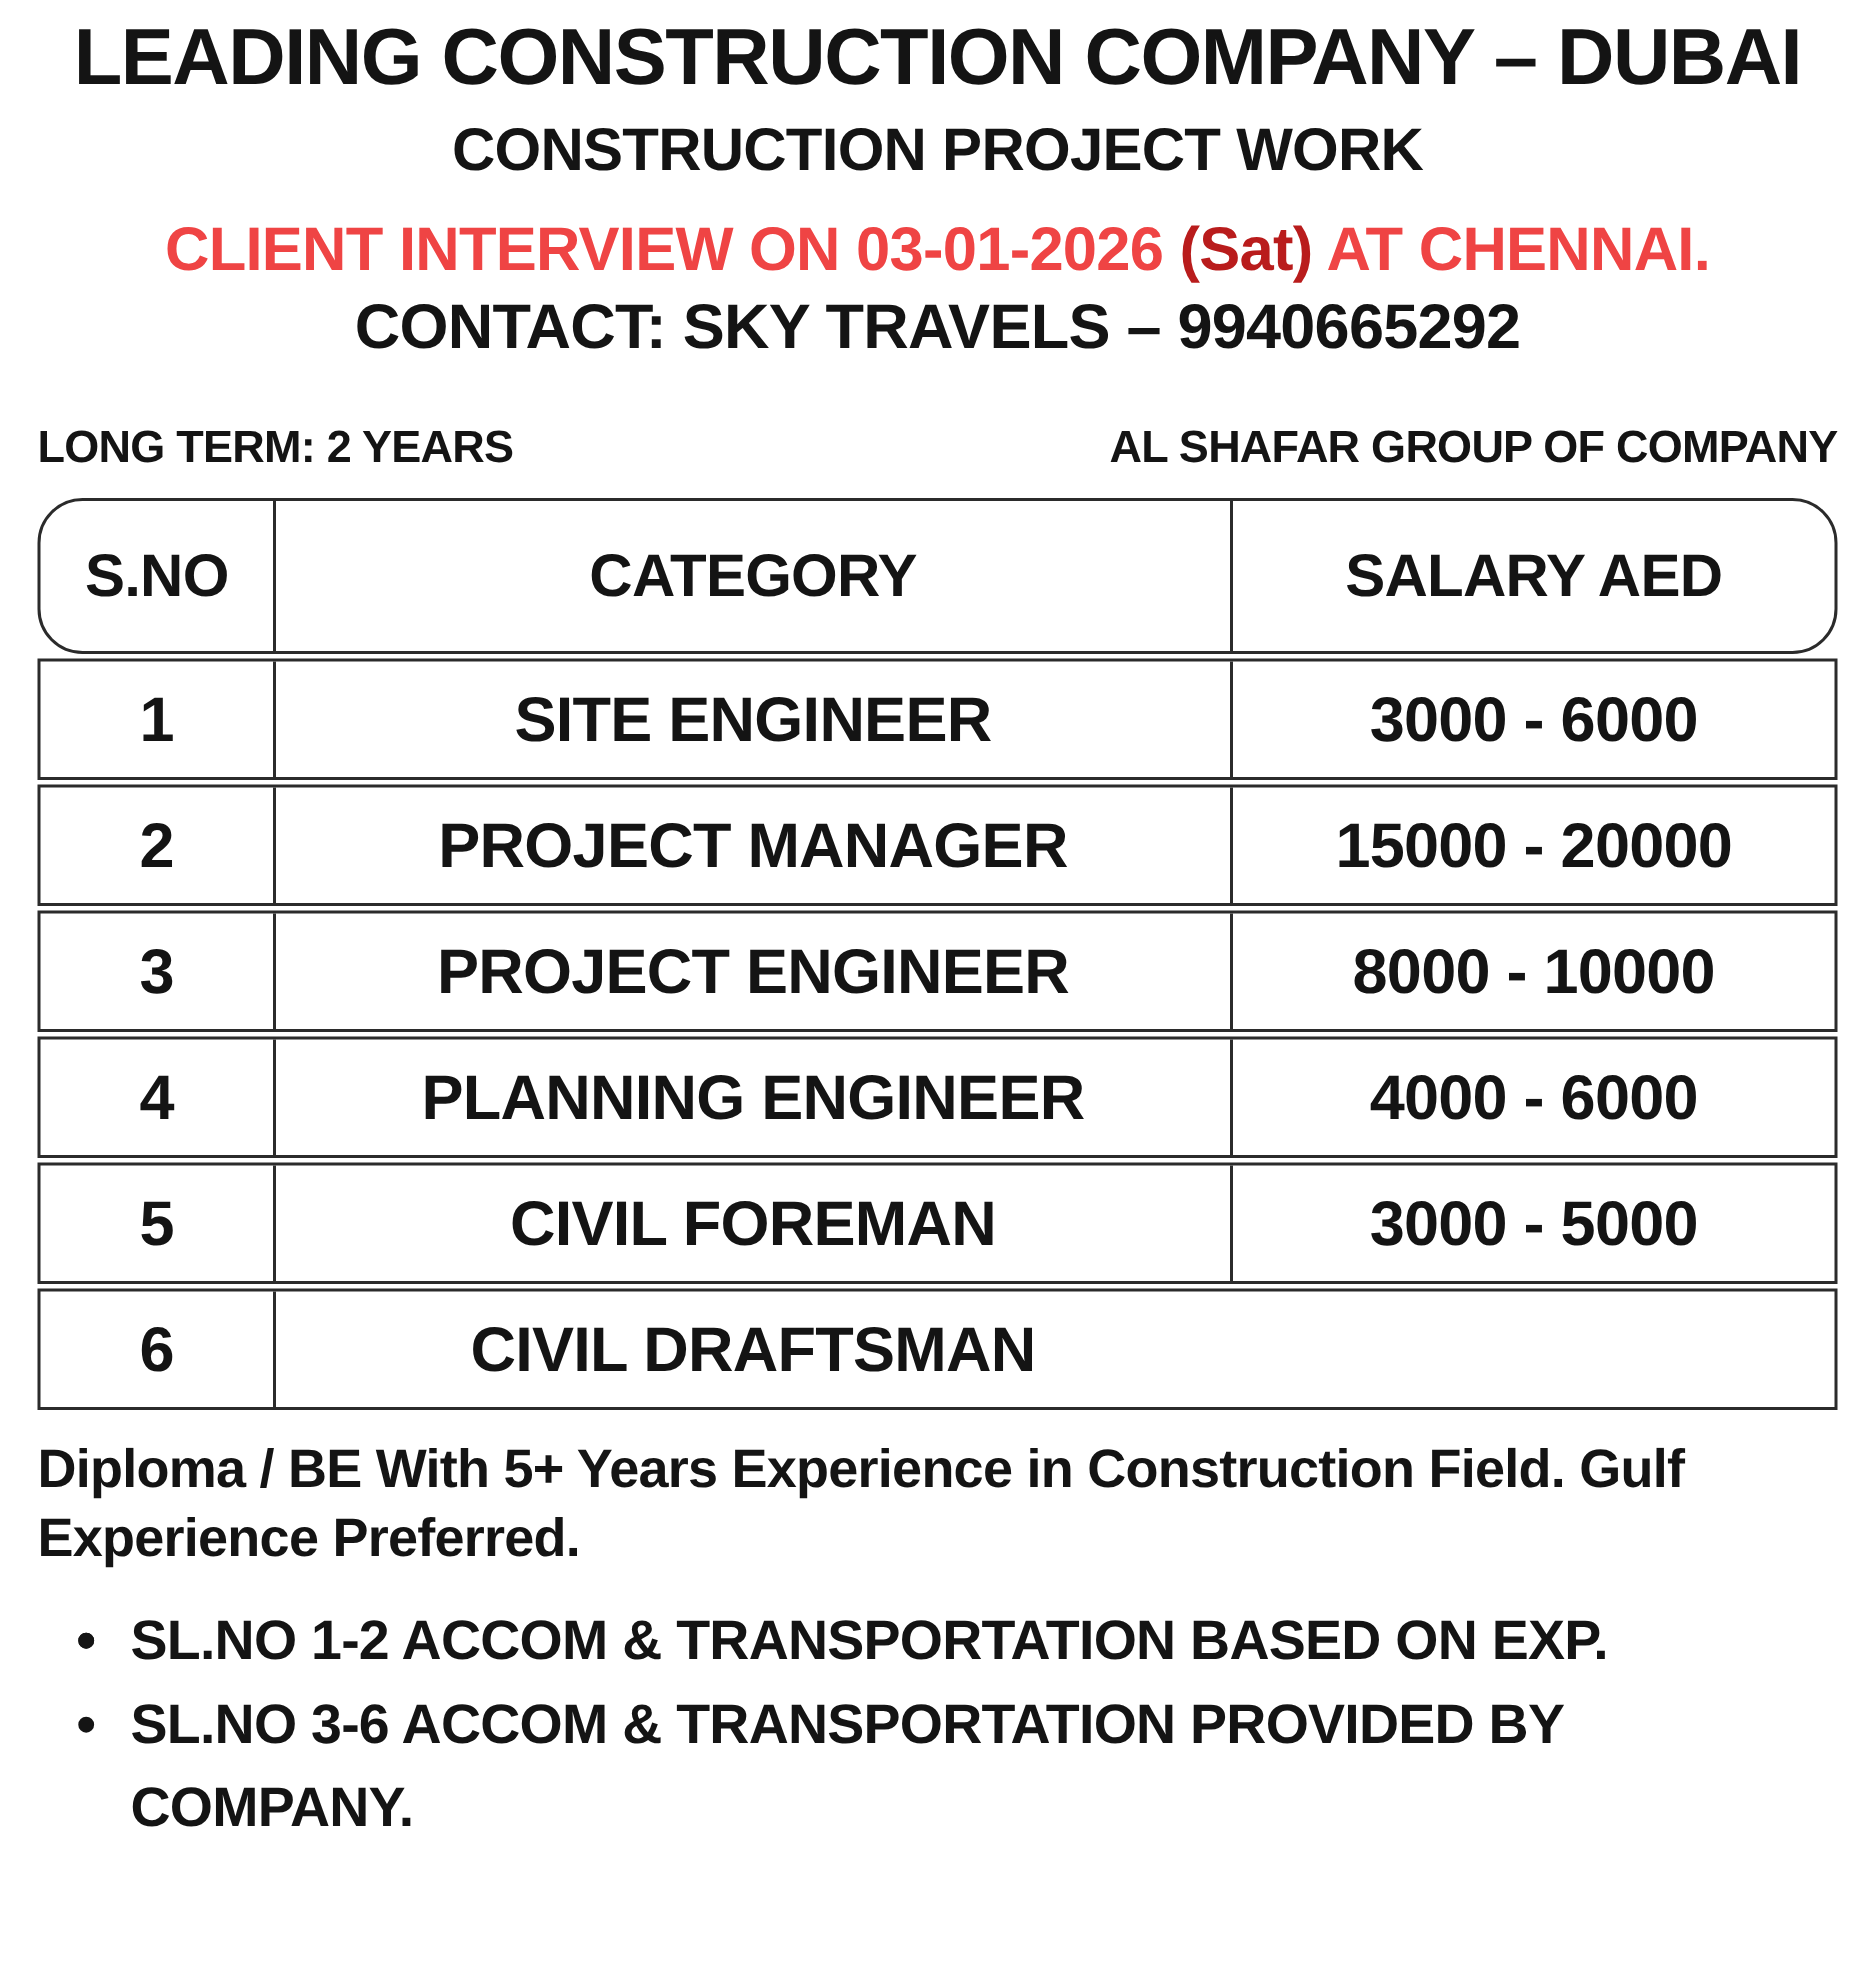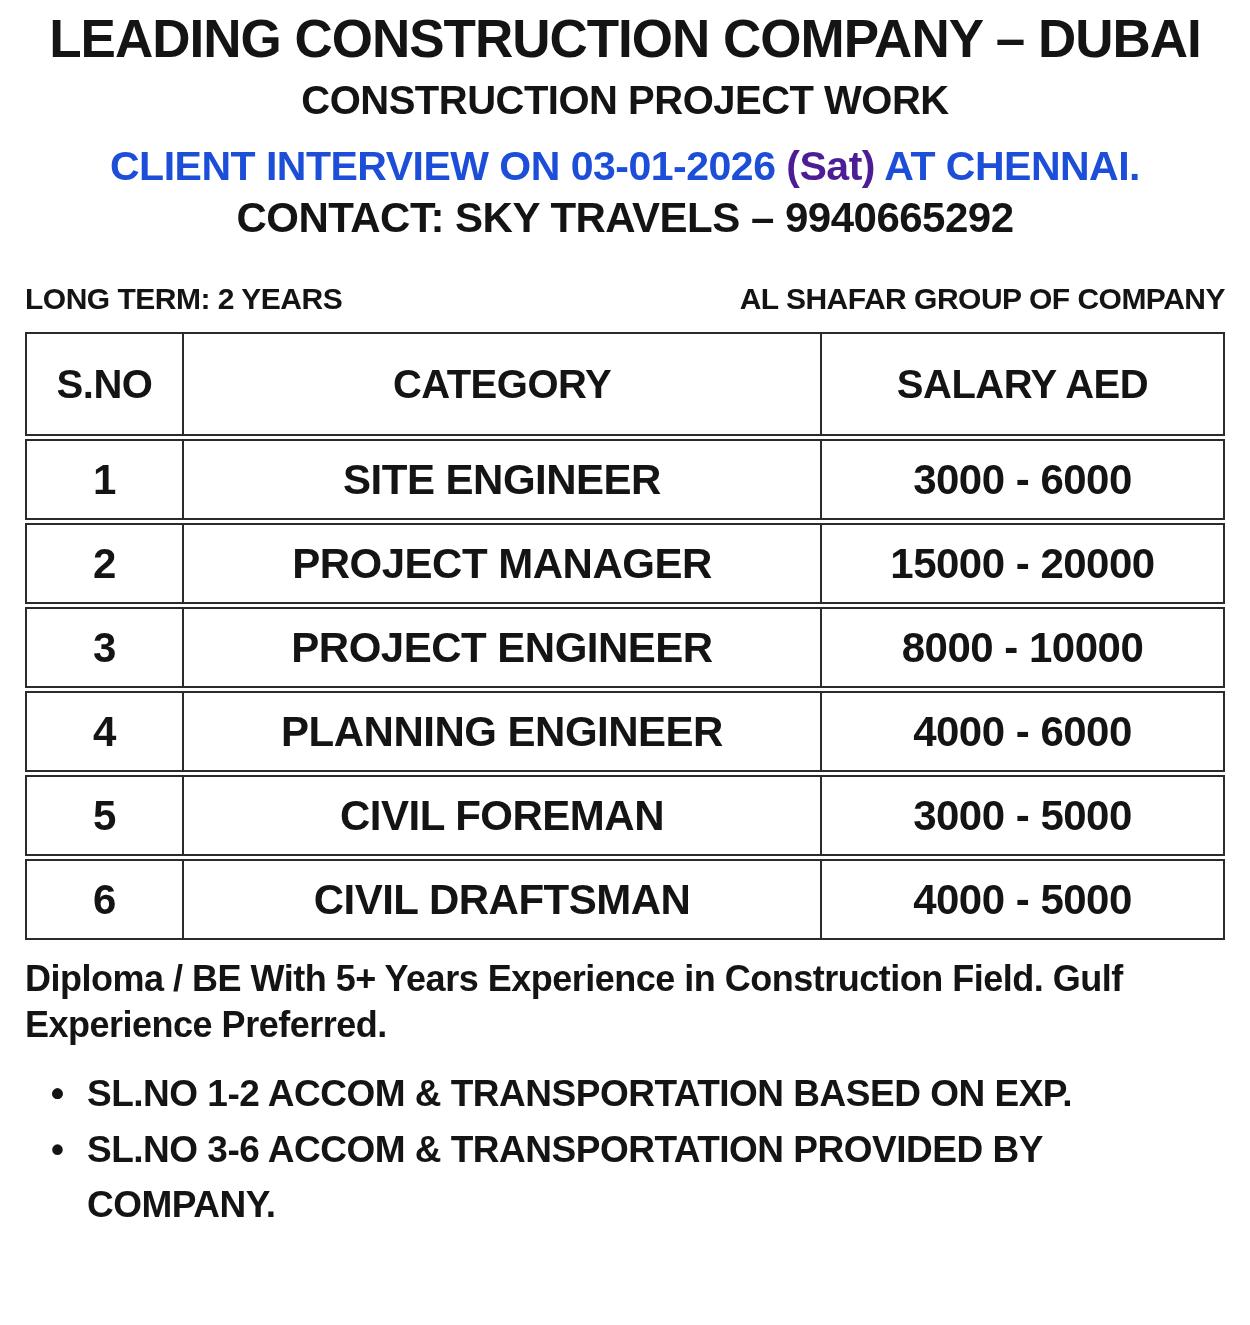--- a/index.html
+++ b/index.html
@@ -32,22 +32,22 @@
     letter-spacing: -0.5px;
     margin-top: 10px;
   }
   .interview {
     font-size: 41px;
     font-weight: bold;
     letter-spacing: -0.5px;
     margin-top: 20px;
     white-space: nowrap;
   }
-  .interview .blue { color: #1d4ed8; }
-  .interview .sat  { color: #4c1d95; }
+  .interview .blue { color: #ef4444; }
+  .interview .sat  { color: #b91c1c; }
   .contact {
     font-size: 42px;
     font-weight: bold;
     letter-spacing: -0.5px;
     margin-top: 4px;
   }
 
   
   .meta {
     display: flex;
@@ -61,21 +61,21 @@
 
   
   .jobs-table { margin-top: 8px; }
   .t-row {
     display: grid;
     grid-template-columns: 155px 638px 1fr;
     border: 2px solid #2b2b2b;
     margin-top: 3px;
     background: #fff;
   }
-  .t-row:first-child { margin-top: 16px; }
+  .t-row:first-child { margin-top: 16px; border-radius: 30px; }
   .t-cell {
     display: flex;
     align-items: center;
     justify-content: center;
     text-align: center;
     border-left: 2px solid #2b2b2b;
     font-weight: bold;
     letter-spacing: -0.5px;
   }
   .t-cell:first-child { border-left: none; }
@@ -152,21 +152,20 @@
       <div class="t-cell">4000 - 6000</div>
     </div>
     <div class="t-row t-data">
       <div class="t-cell">5</div>
       <div class="t-cell">CIVIL FOREMAN</div>
       <div class="t-cell">3000 - 5000</div>
     </div>
     <div class="t-row t-data">
       <div class="t-cell">6</div>
       <div class="t-cell">CIVIL DRAFTSMAN</div>
-      <div class="t-cell">4000 - 5000</div>
     </div>
   </div>
 
   <div class="notes">Diploma / BE With 5+ Years Experience in Construction Field. Gulf Experience Preferred.</div>
 
   <div class="bullets">
     <div class="bullet">
       <span class="dot">•</span>
     </div>
     <div class="bullet">

